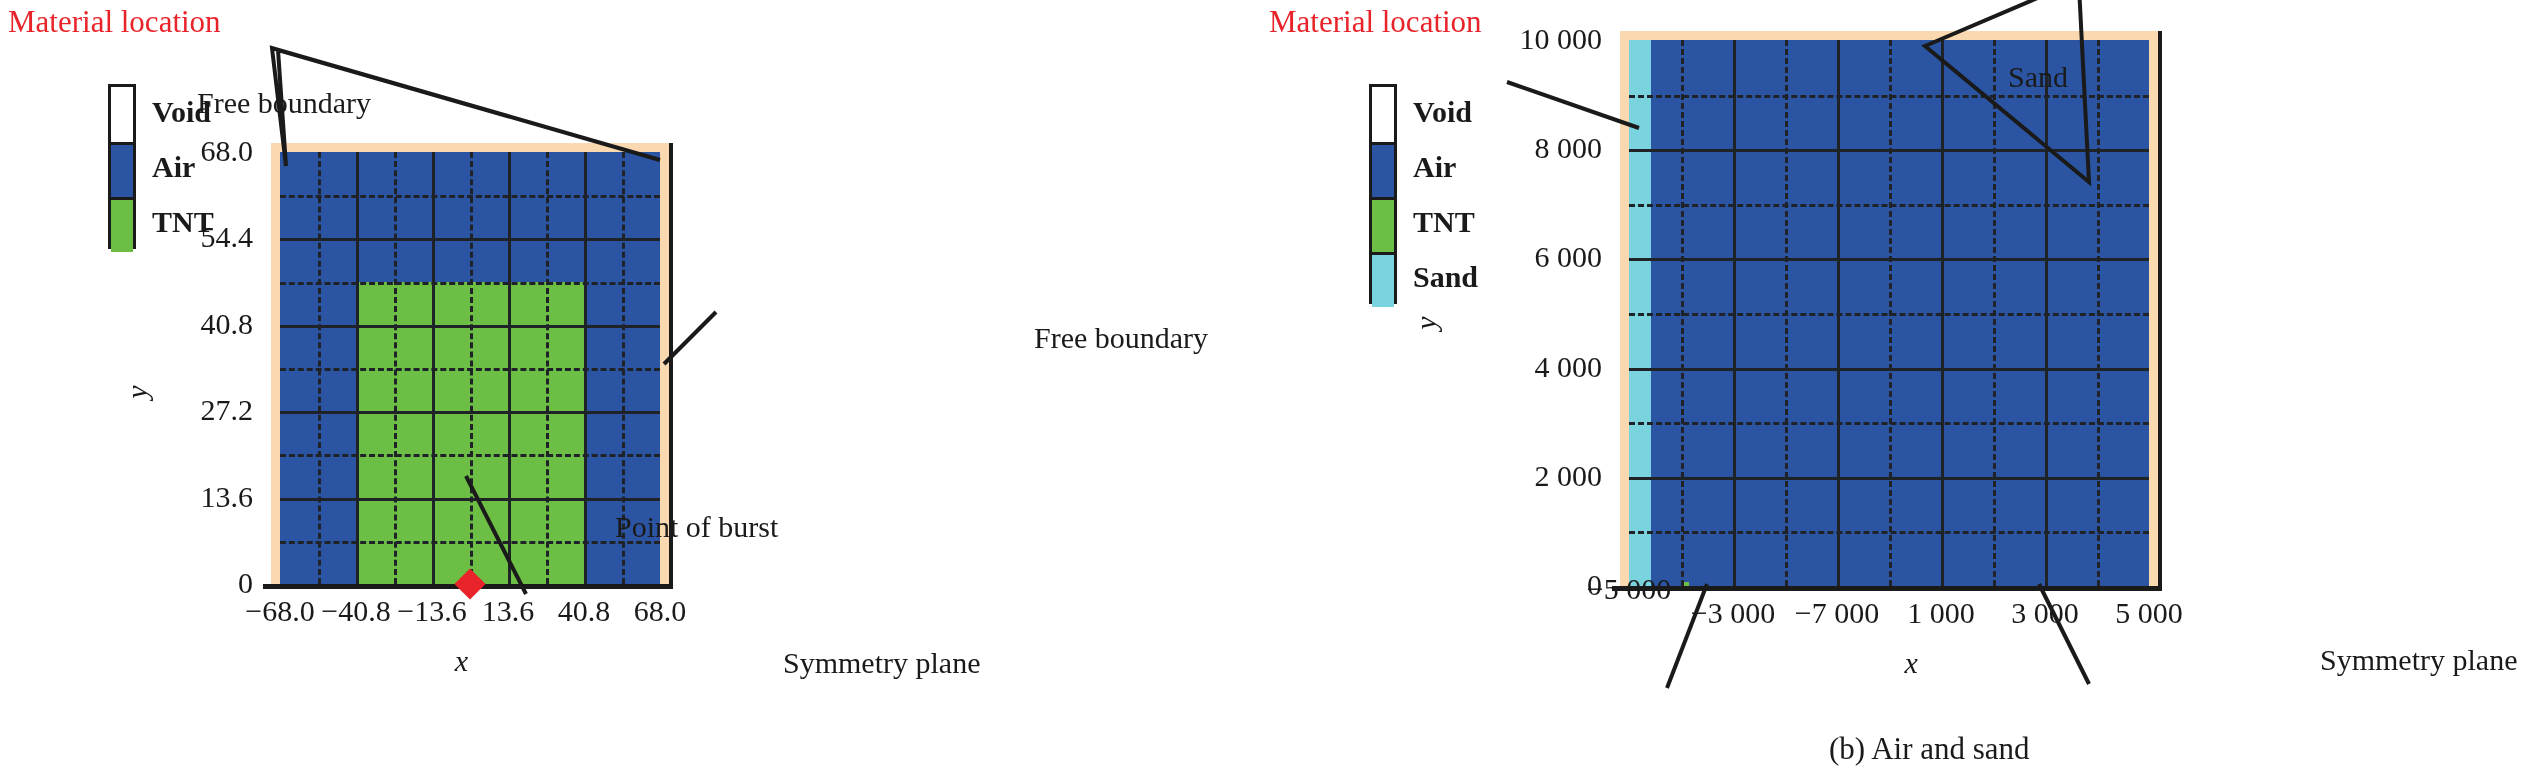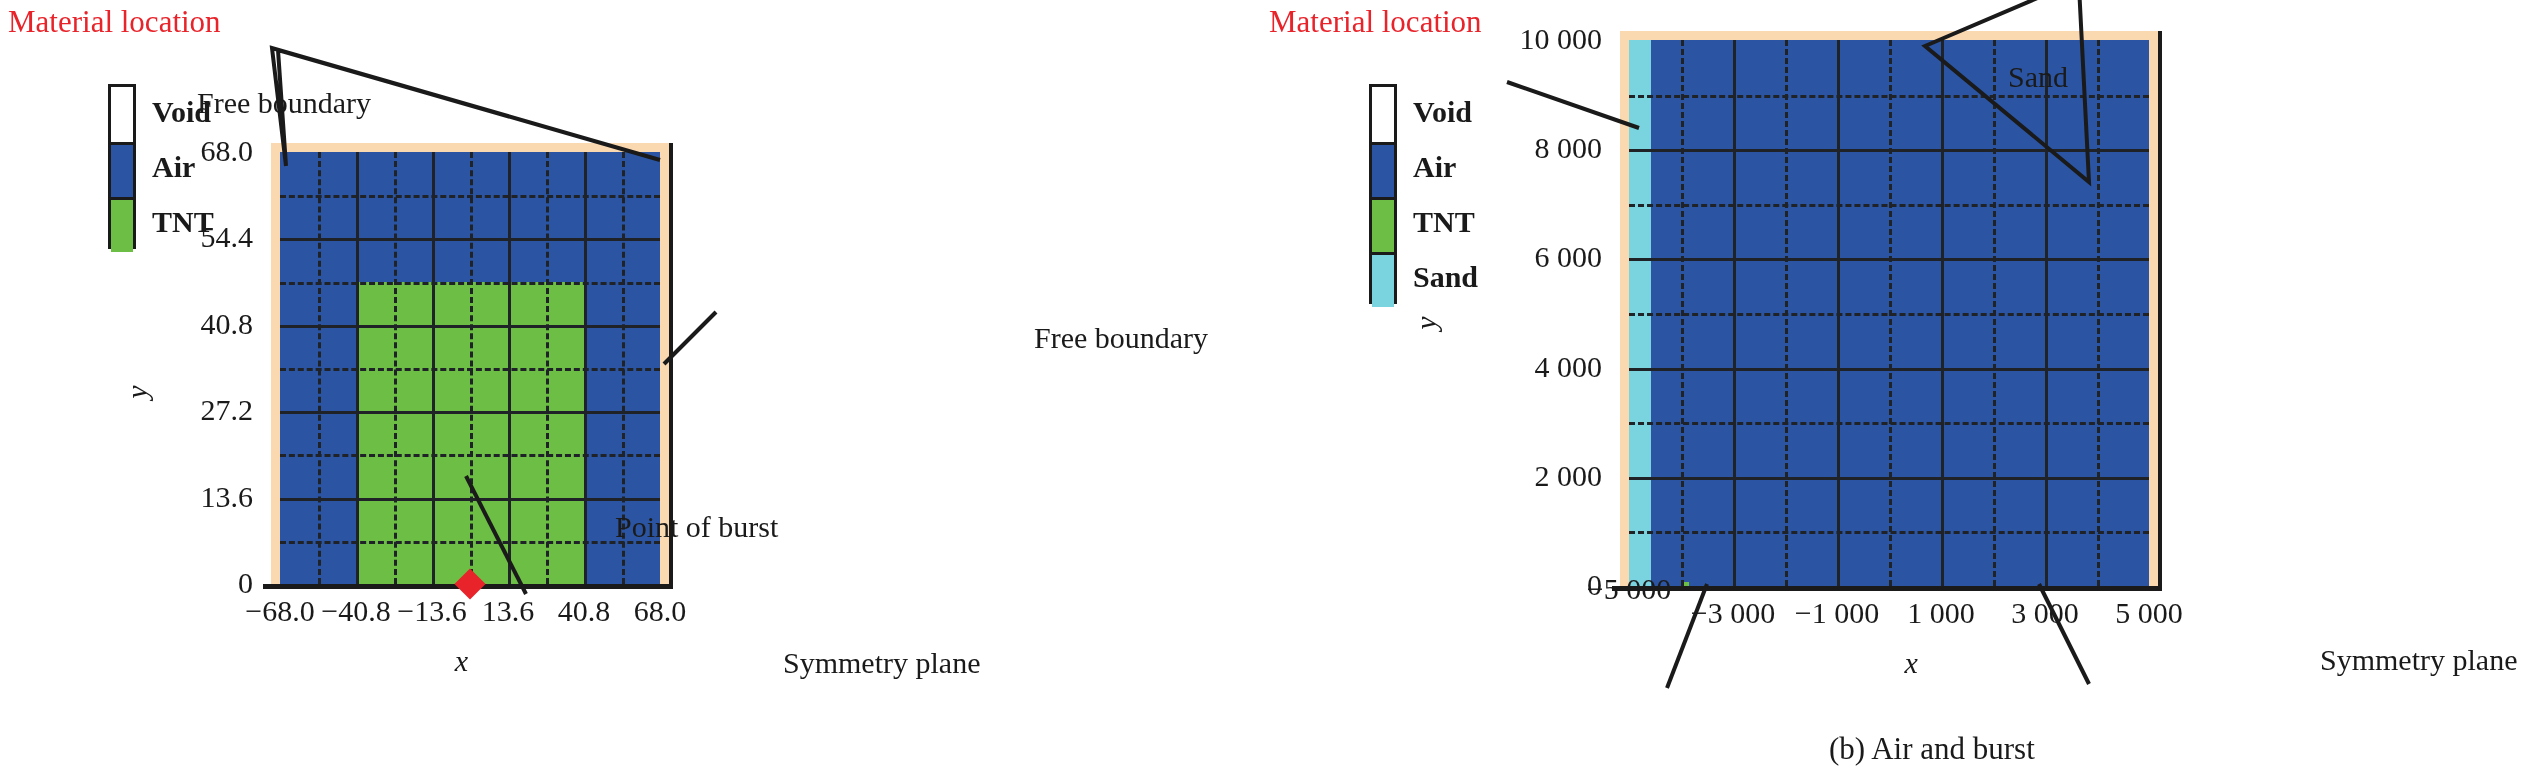--- a/index.html
+++ b/index.html
@@ -166,21 +166,21 @@
       <div class="axis-line" style="left:-17px;top:546px;width:548px;height:5px;background:#1a1a1a;"></div>
       <div class="axis-line" style="left:529px;top:-9px;width:4px;height:560px;background:#1a1a1a;"></div>
       <div class="tick-y" style="left:-165px;top:-16px;width:138px;">10 000</div>
       <div class="tick-y" style="left:-165px;top:93.2px;width:138px;">8 000</div>
       <div class="tick-y" style="left:-165px;top:202.4px;width:138px;">6 000</div>
       <div class="tick-y" style="left:-165px;top:311.6px;width:138px;">4 000</div>
       <div class="tick-y" style="left:-165px;top:420.8px;width:138px;">2 000</div>
       <div class="tick-y" style="left:-165px;top:530px;width:138px;">0</div>
       <div class="tick-x" style="left:-70px;top:534px;width:140px;">−5 000</div>
       <div class="tick-x" style="left:34px;top:558px;width:140px;">−3 000</div>
-      <div class="tick-x" style="left:138px;top:558px;width:140px;">−1 000</div>
+      <div class="tick-x" style="left:138px;top:558px;width:140px;">−7 000</div>
       <div class="tick-x" style="left:242px;top:558px;width:140px;">1 000</div>
       <div class="tick-x" style="left:346px;top:558px;width:140px;">3 000</div>
       <div class="tick-x" style="left:450px;top:558px;width:140px;">5 000</div>
       <div class="axis-name" style="left:275.6px;top:608px;">x</div>
       <div class="axis-name rot" style="left:-210px;top:267.54px;">y</div>
       <svg class="leader" style="left:-130px;top:40px;width:200px;height:120px;">
         <path d="M 8 2 L 140 48" fill="none" stroke="#1a1a1a" stroke-width="4"></path>
       </svg>
       <svg class="leader" style="left:260px;top:-80px;width:380px;height:320px;">
         <path d="M 36 86 L 186 22 L 190 26 L 200 222 Z" fill="none" stroke="#1a1a1a" stroke-width="4"></path>
@@ -189,14 +189,14 @@
         <path d="M 42 4 L 2 108" fill="none" stroke="#1a1a1a" stroke-width="4"></path>
       </svg>
       <svg class="leader" style="left:408px;top:540px;width:200px;height:160px;">
         <path d="M 2 4 L 52 104" fill="none" stroke="#1a1a1a" stroke-width="4"></path>
       </svg>
     </div>
 
   <div class="anno" id="b-sand" style="left: 747px; top: 62px;">Sand</div>
   <div class="anno" id="b-sym" style="left: 1059px; top: 645px;">Symmetry plane</div>
 
-  <div class="caption" id="cap-b" style="left: 568px; top: 733px;">(b) Air and burst</div>
+  <div class="caption" id="cap-b" style="left: 568px; top: 733px;">(b) Air and sand</div>
 </div>
 
 </body></html>

